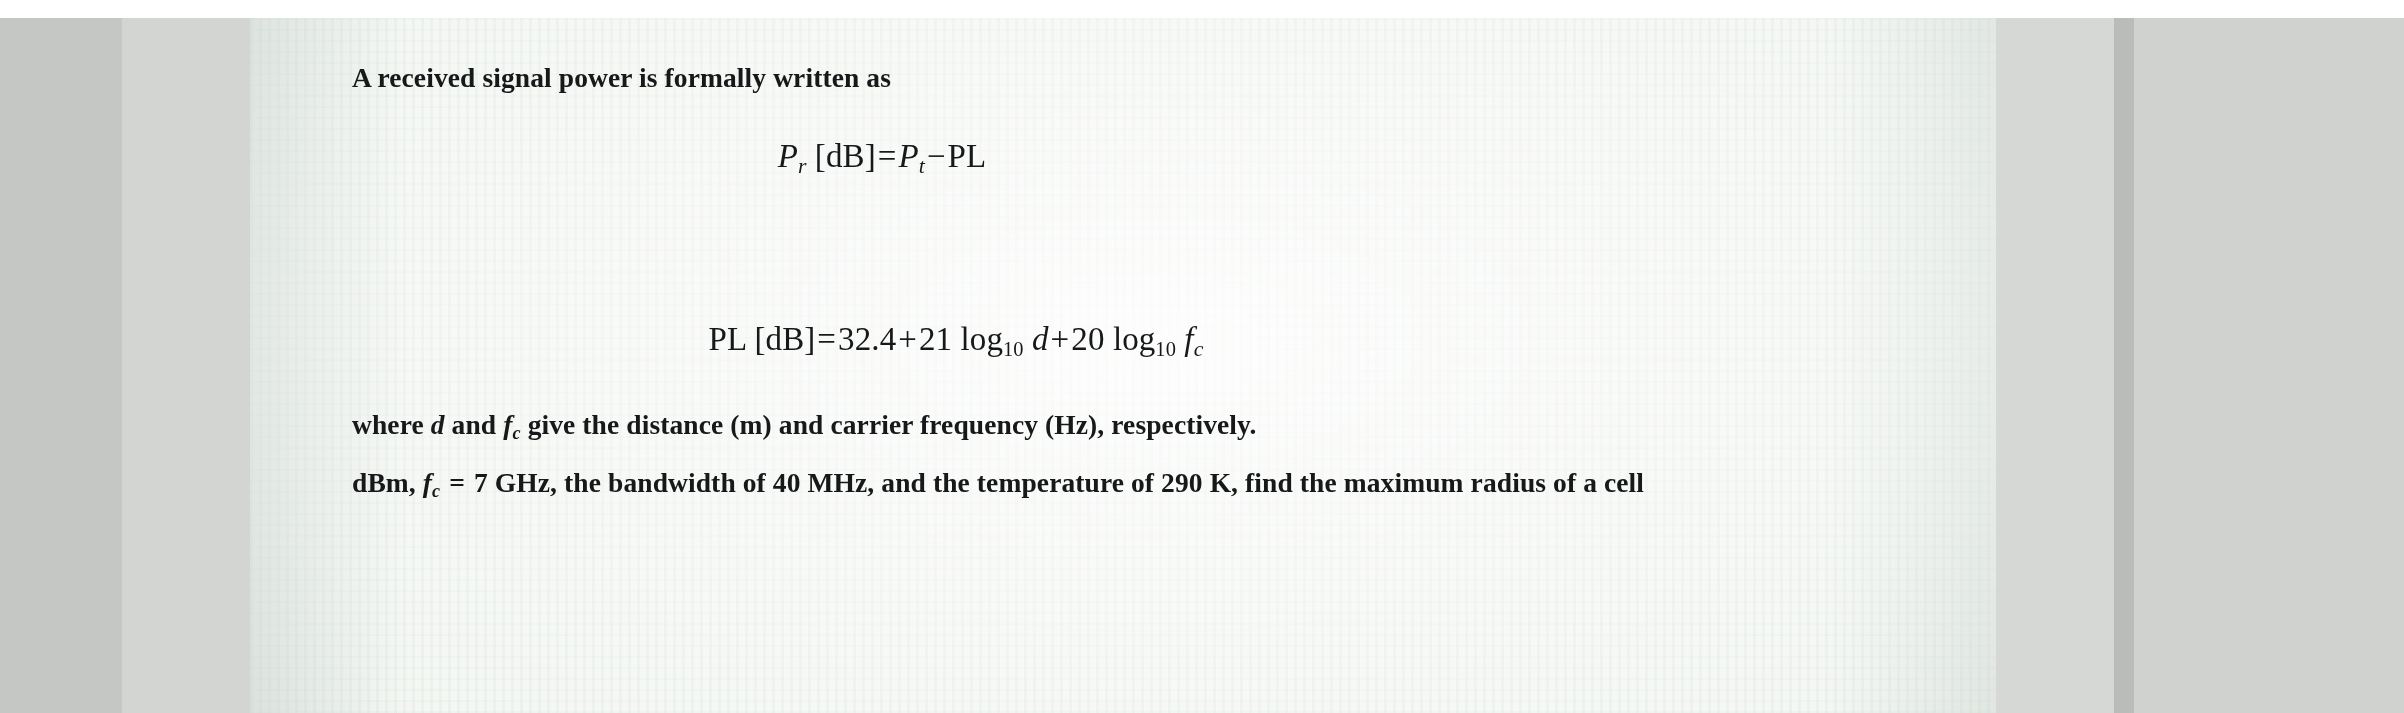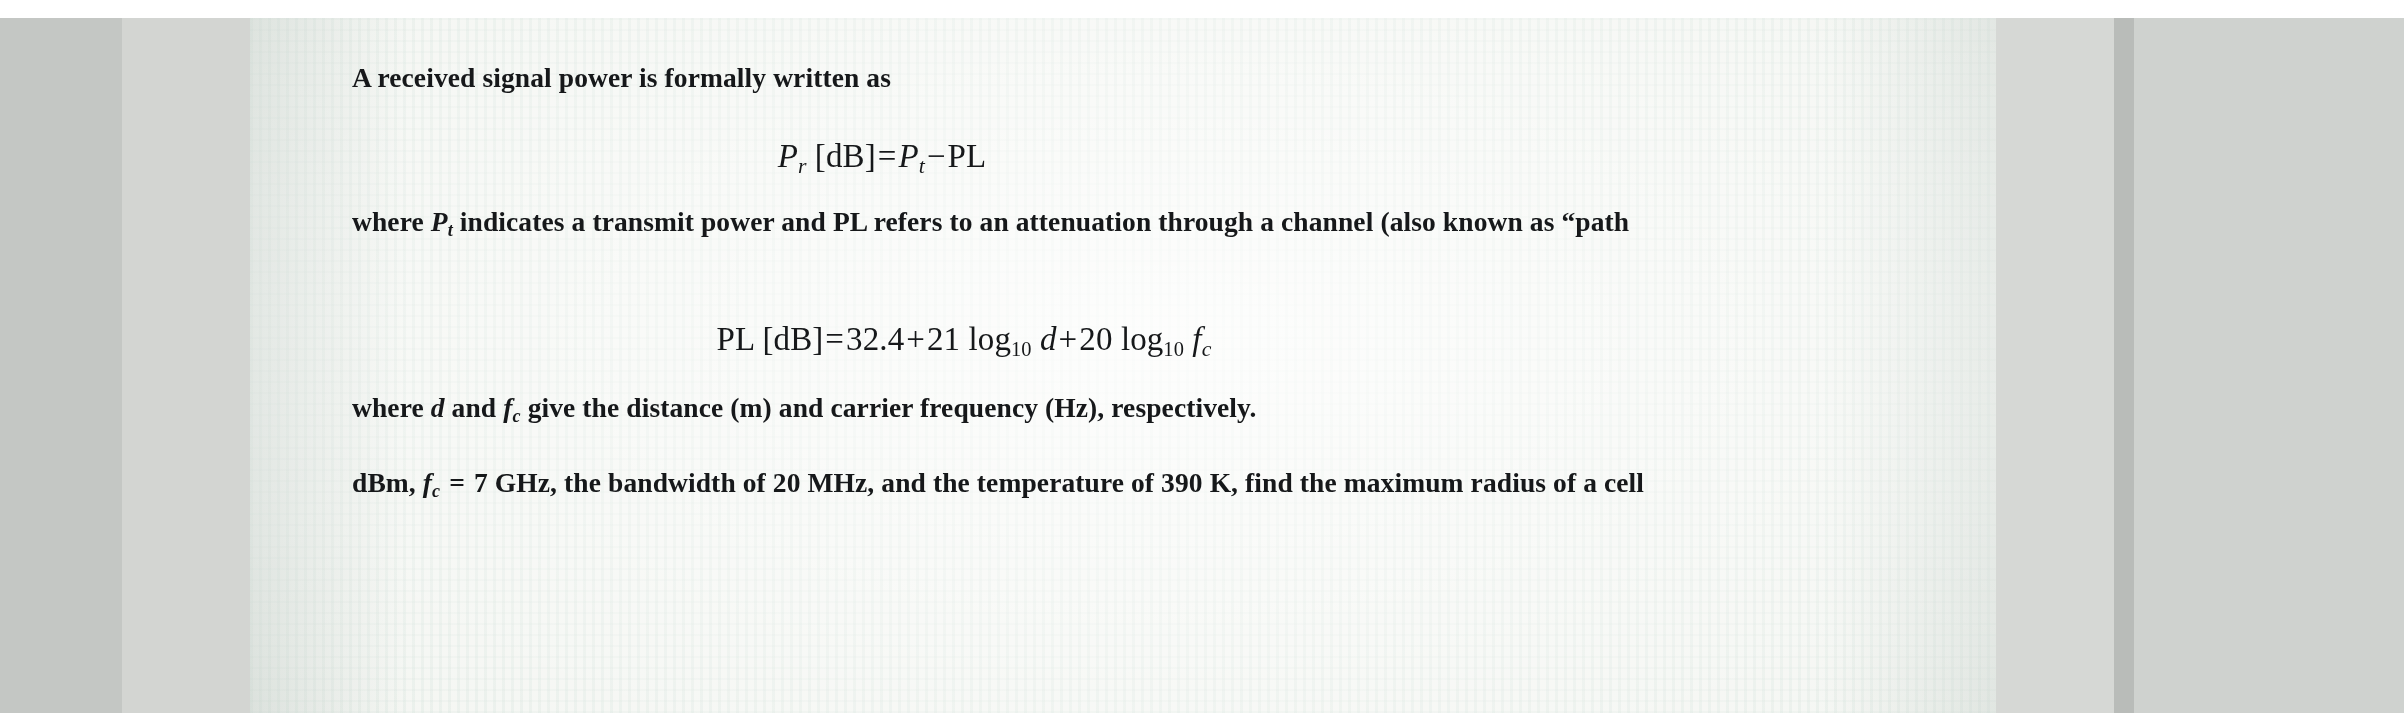--- a/index.html
+++ b/index.html
@@ -136,22 +136,22 @@
   .sub-r { font-size: 0.66em; vertical-align: -0.28em; font-style: italic; }
   .up { font-style: normal; }
   .op { font-style: normal; padding: 0 2px; }
   .nbsp { white-space: pre; }
 
   
   .blk { position: absolute; }
   #line1   { top: 41px;  left: 0;    width: 1490px; }
   #eq1     { top: 122px; left: 0;    width: 1060px; }
   #para2   { top: 185px; left: 0;    width: 1490px; }
-  #eq2     { top: 305px; left: 12px;    width: 1200px; }
-  #para3   { top: 371px; left: 0;    width: 1490px; }
+  #eq2     { top: 305px; left: 4px;    width: 1200px; }
+  #para3   { top: 388px; left: 0;    width: 1490px; }
   #para4   { top: 446px; left: 0;    width: 1490px; }
 
   .smallsub { font-size: 0.62em; vertical-align: -0.3em; font-style: normal; }
 </style>
 </head>
 <body>
 
 <div id="screen">
 
   <div class="gutter-far-left"></div>
@@ -167,44 +167,39 @@
 
     <div class="content">
 
       <p class="para nojust blk" id="line1">A received signal power is formally written as</p>
 
       <div class="eq blk" id="eq1">
         <i class="m">P</i><span class="sub-r">r</span><span class="nbsp"> </span><span class="up">[dB]</span><span class="op">=</span><i class="m">P</i><span class="sub">t</span><span class="op">−</span><span class="up">PL</span>
       </div>
 
       <div class="blk" id="para2">
-        <p class="para" style="margin:0;">
-          <span>where</span>
-          <i class="m">P</i><span class="sub">t</span>
-          <span>indicates a transmit power and PL refers to an attenuation through a channel (also known as “path</span>
-        </p>
       </div>
 
       <div class="eq blk" id="eq2">
         <span class="up">PL</span><span class="nbsp"> </span><span class="up">[dB]</span><span class="op">=</span><span class="up">32.4</span><span class="op">+</span><span class="up">21</span><span class="nbsp"> </span><span class="up">log</span><span class="smallsub">10</span><span class="nbsp"> </span><i class="m">d</i><span class="op">+</span><span class="up">20</span><span class="nbsp"> </span><span class="up">log</span><span class="smallsub">10</span><span class="nbsp"> </span><i class="m">f</i><span class="sub">c</span>
       </div>
 
       <p class="para nojust blk" id="para3">
         <span>where</span>
         <i class="m">d</i>
         <span>and</span>
         <i class="m">f</i><span class="sub">c</span>
         <span>give the distance (m) and carrier frequency (Hz), respectively.</span>
       </p>
 
       <div class="blk" id="para4">
         <p class="para" style="margin:0;">
           <span>dBm,</span>
           <i class="m">f</i><span class="sub">c</span>
           <span class="op">=</span>
           <span>7 GHz</span>,
-          <span>the bandwidth of 20 MHz, and the temperature of 390 K, find the maximum radius of a cell</span>
+          <span>the bandwidth of 40 MHz, and the temperature of 290 K, find the maximum radius of a cell</span>
         </p>
       </div>
 
     </div>
   </div>
 </div>
 
 </body></html>

